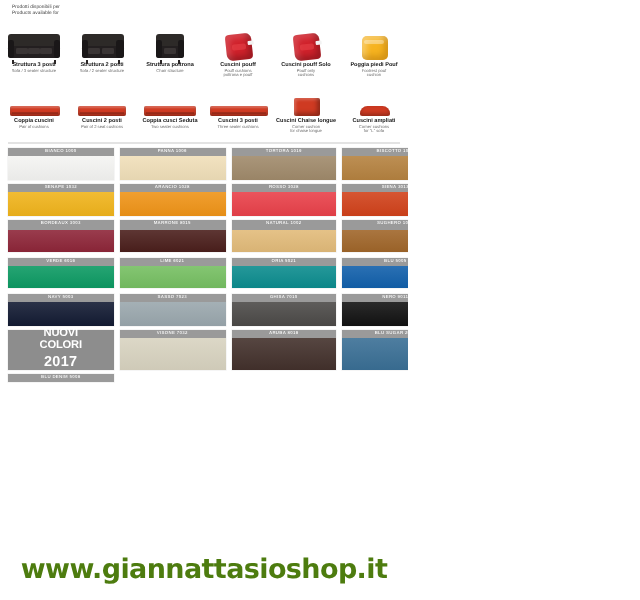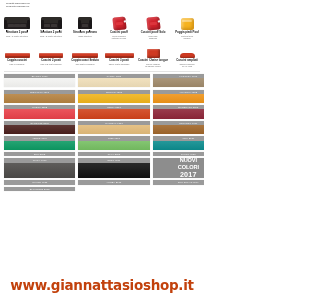--- a/index.html
+++ b/index.html
@@ -85,21 +85,21 @@
             box-shadow: inset 0 -1px 2px rgba(0,0,0,.3);}
 
   
   .divider { position:absolute; left:4px; right:4px; top:71px; height:0.4px; background:#e3e3e3; }
 
   
   .grid {
     position:absolute; left:4px; top:74px;
     width:220px;
     display:grid;
-    grid-template-columns: repeat(3, 1fr);
+    grid-template-columns: repeat(4, 1fr);
     grid-template-rows: repeat(5, 1fr);
     gap:2.2px 3px;
     height:117px;
   }
   .sw { position:relative; display:flex; flex-direction:column;
         box-shadow:0 0 0 0.3px rgba(0,0,0,.07); }
   .sw-label {
     height:4.2px; background:#9a9a9a; color:#ffffff;
     font-size:2.2px; line-height:4.2px; letter-spacing:0.15px;
     text-align:center; font-weight:700; white-space:nowrap; overflow:hidden;
@@ -119,21 +119,21 @@
     font-weight:800; letter-spacing:-0.1px;
   }
   .badge .l1 { font-size:5.6px; }
   .badge .l2 { font-size:5.6px; margin-top:0.6px; }
   .badge .l3 { font-size:7.2px; margin-top:0.8px; letter-spacing:0.2px; }
 
   
   .footer {
     position:absolute; left:0; right:0; bottom:7px;
     text-align:center;
-    font-size:13.5px; font-weight:700; color:#c2410c;
+    font-size:13.5px; font-weight:700; color:#4d7c0f;
     letter-spacing:-0.3px;
     font-family:"DejaVu Sans", sans-serif;
   }
 </style>
 </head>
 <body>
 
 <div class="page">
 
   <div class="header-note">

